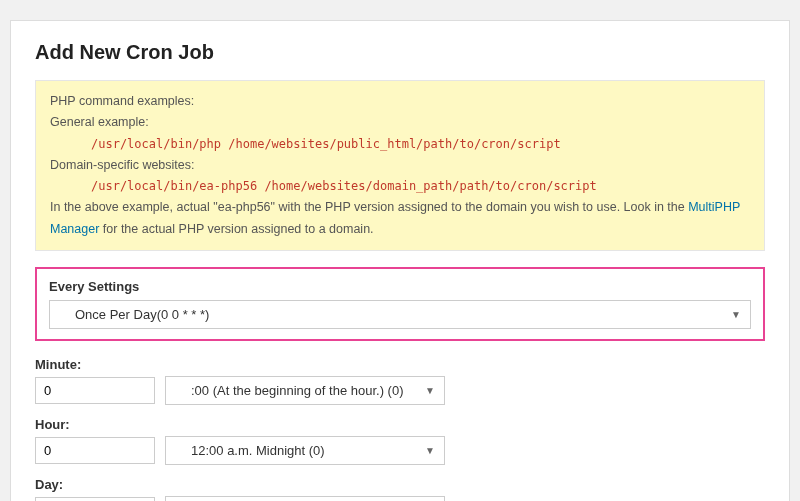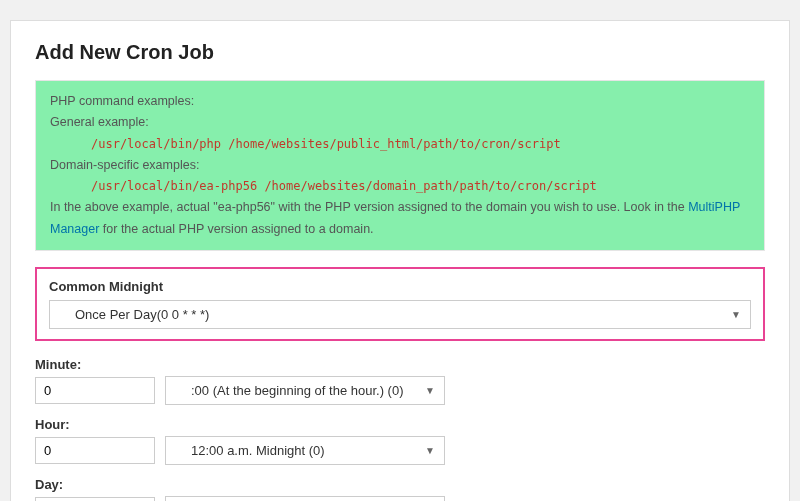--- a/index.html
+++ b/index.html
@@ -16,21 +16,21 @@
       padding: 20px 24px 30px 24px;
       border: 1px solid #ddd;
     }
     h1 {
       font-size: 20px;
       font-weight: 600;
       margin-bottom: 16px;
       color: #222;
     }
     .info-box {
-      background: #86efac;
+      background: #fef9c3;
       border: 1px solid #e5e5e5;
       padding: 10px 14px;
       margin-bottom: 16px;
       font-size: 12.5px;
       color: #555;
       line-height: 1.7;
     }
     .info-box .code-red {
       color: #c0392b;
       font-family: monospace;
@@ -106,27 +106,27 @@
 </head>
 <body>
 
 <div class="page-wrapper">
   <h1>Add New Cron Job</h1>
 
   <div class="info-box">
     <span>PHP command examples:</span><br>
     <span>General example:</span><br>
     <span class="code-red">/usr/local/bin/php /home/websites/public_html/path/to/cron/script</span><br>
-    <span>Domain-specific examples:</span><br>
+    <span>Domain-specific websites:</span><br>
     <span class="code-red">/usr/local/bin/ea-php56 /home/websites/domain_path/path/to/cron/script</span><br>
     <span>In the above example, actual "ea-php56" with the PHP version assigned to the domain you wish to use. Look in the </span><a class="link-blue" href="#">MultiPHP Manager</a><span> for the actual PHP version assigned to a domain.</span>
   </div>
 
   <div class="common-settings-box">
-    <label>Common Midnight</label>
+    <label>Every Settings</label>
     <div class="select-wrapper">
       <select>
         <option>Once Per Day(0 0 * * *)</option>
         <option>Once Per Hour(0 * * * *)</option>
         <option>Once Per Week(0 0 * * 0)</option>
         <option>Once Per Month(0 0 1 * *)</option>
         <option>Custom</option>
       </select>
     </div>
   </div>

